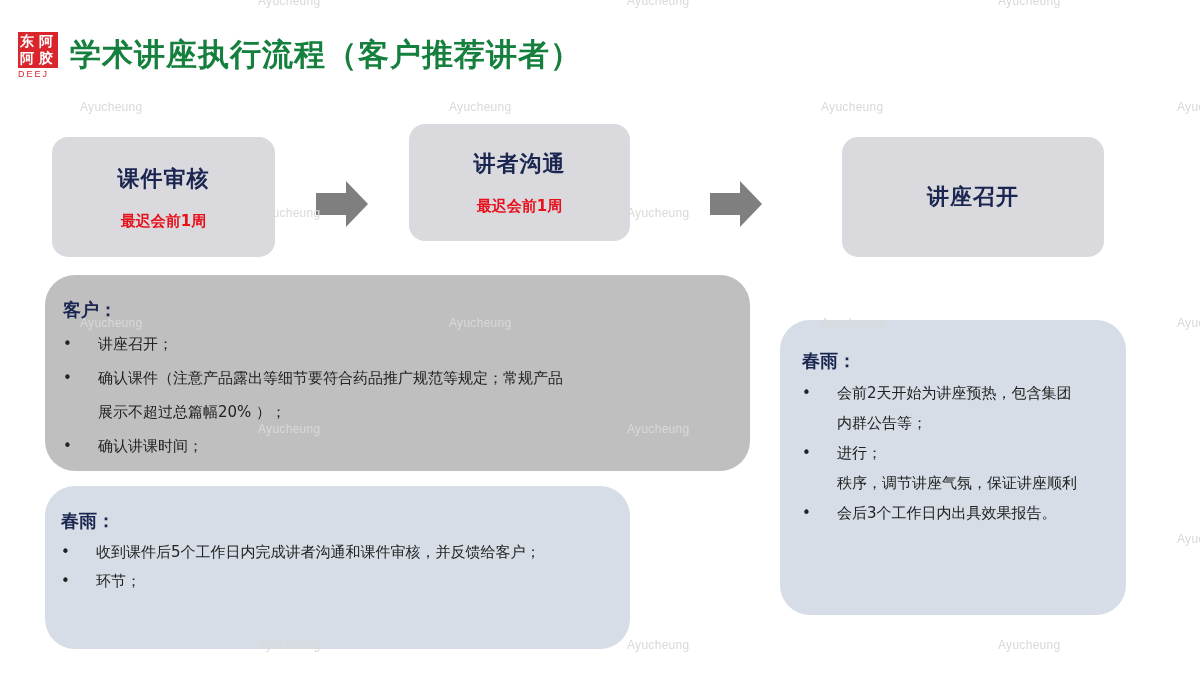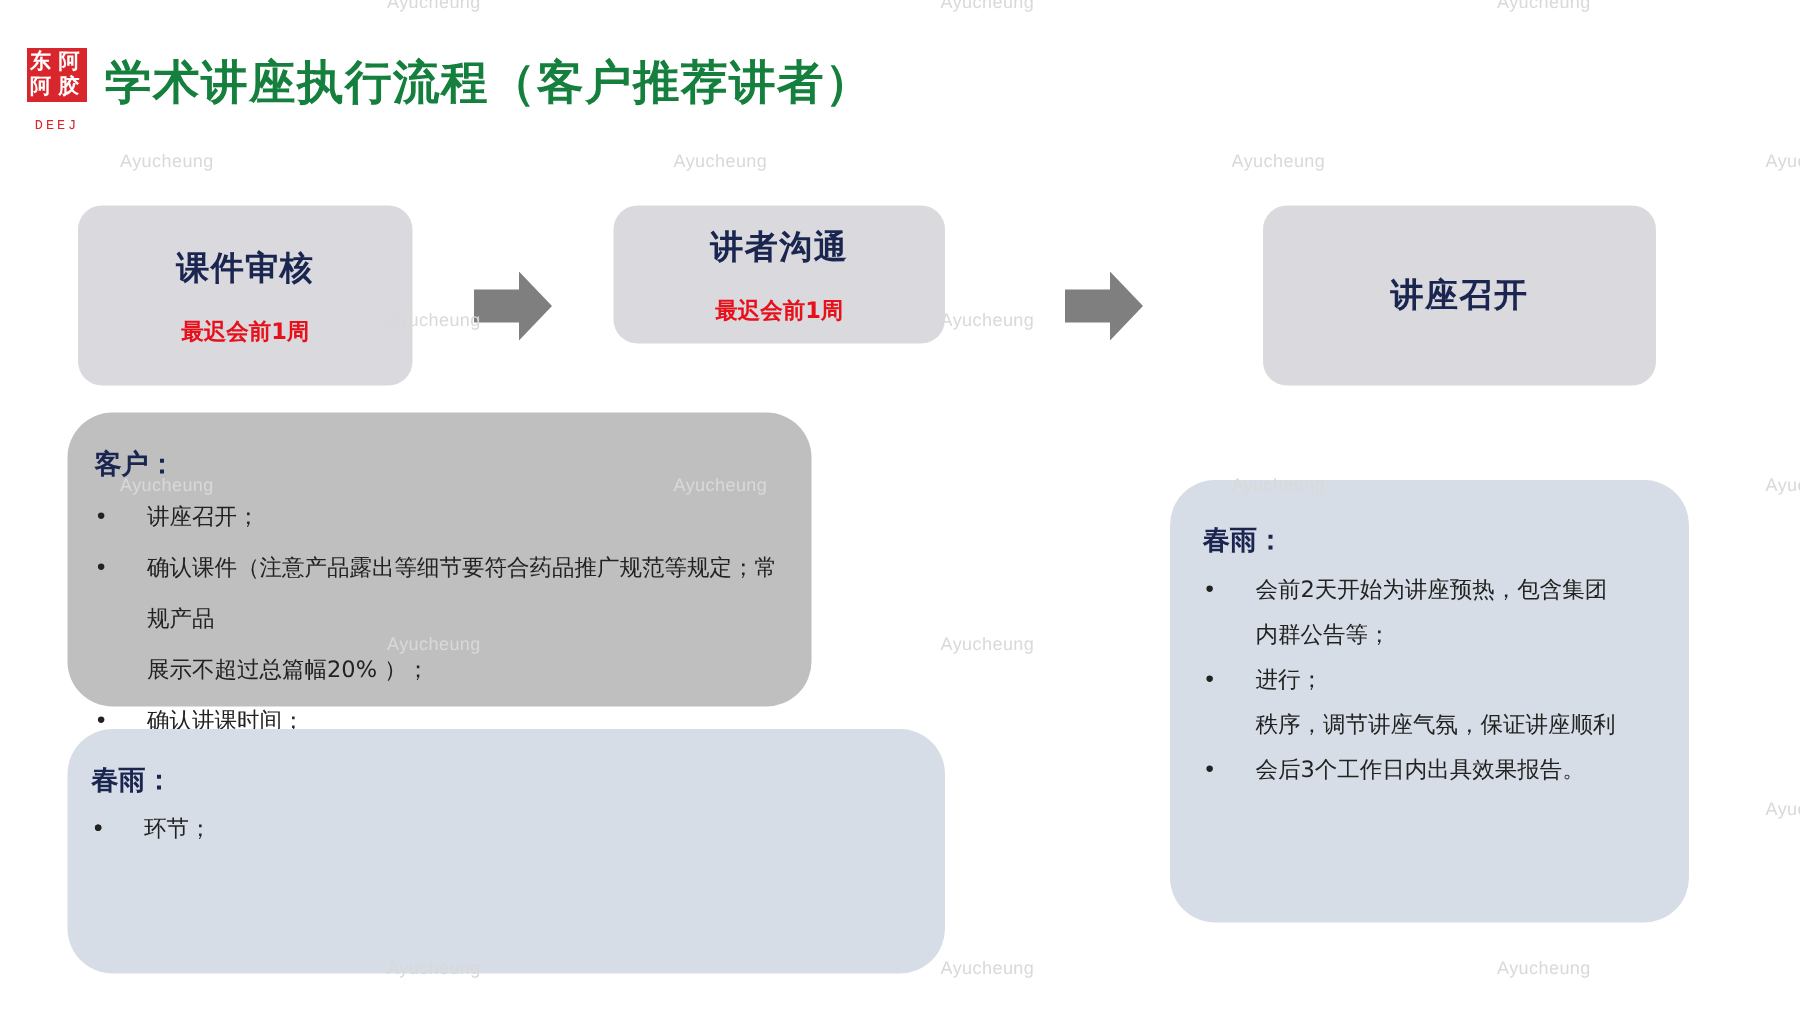--- a/index.html
+++ b/index.html
@@ -16,38 +16,38 @@
   .logo {
     position: absolute; left: 18px; top: 32px; width: 40px; height: 46px;
   }
   .logo .seal {
     width: 40px; height: 36px; background: #d8262c; position: relative;
   }
   .logo .seal span {
     position: absolute; color: #fff; font-size: 14px; font-weight: bold; line-height: 1;
   }
   .logo .brand {
-    font-family: Liberation Mono, monospace; font-size: 9px; color: #d8262c;
-    letter-spacing: 2px; text-align: center; margin-top: 11px; line-height: 10px;
+    font-family: Liberation Sans, sans-serif; font-size: 9px; color: #d8262c;
+    letter-spacing: 2px; text-align: left; margin-top: 1px; line-height: 10px;
   }
   .title {
     position: absolute; left: 70px; top: 34px; font-size: 31px; font-weight: bold;
     color: #15803d; letter-spacing: 1px; white-space: nowrap;
   }
   .step {
     position: absolute; background: #d9d9de; border-radius: 16px;
     display: flex; flex-direction: column; align-items: center; justify-content: center;
   }
   .step .name { font-size: 22px; font-weight: bold; color: #1a2550; letter-spacing: 1px; }
   .step .due { font-size: 15px; font-weight: bold; color: #e8101a; margin-top: 18px; }
   .arrow { position: absolute; width: 52px; height: 46px; }
   .card {
     position: absolute; border-radius: 30px; box-sizing: border-box;
   }
-  .card.client { background: #bfbfbf; left: 45px; top: 275px; width: 496px; height: 196px; padding: 22px 18px 0 18px; }
+  .card.client { background: #bfbfbf; left: 45px; top: 275px; width: 705px; height: 196px; padding: 22px 18px 0 18px; }
   .card.cy1 { background: #d6dde6; left: 45px; top: 486px; width: 585px; height: 163px; padding: 22px 14px 0 16px; }
   .card.cy2 { background: #d6dde6; left: 780px; top: 320px; width: 346px; height: 295px; padding: 28px 18px 0 22px; }
   .card .head { font-size: 18px; font-weight: bold; color: #1a2550; line-height: 26px; }
   .card ul { list-style: none; margin: 4px 0 0 0; padding: 0; }
   .card li { position: relative; padding-left: 35px; font-size: 15px; color: #222; }
   .card li .b { position: absolute; left: 0; top: 0; }
   .client li { line-height: 34px; }
   .cy1 li { line-height: 29px; }
   .cy2 li { line-height: 30px; padding-left: 35px; }
 </style>
@@ -87,21 +87,21 @@
 
 <div class="step" style="left:52px;top:137px;width:223px;height:120px">
   <div class="name">课件审核</div>
   <div class="due">最迟会前1周</div>
 </div>
 
 <svg class="arrow" style="left:316px;top:181px" viewBox="0 0 52 46">
   <polygon points="0,12 30,12 30,0 52,23 30,46 30,34 0,34" fill="#7f7f7f"></polygon>
 </svg>
 
-<div class="step" style="left:409px;top:137px;width:221px;height:92px">
+<div class="step" style="left:409px;top:124px;width:221px;height:117px">
   <div class="name">讲者沟通</div>
   <div class="due">最迟会前1周</div>
 </div>
 
 <svg class="arrow" style="left:710px;top:181px" viewBox="0 0 52 46">
   <polygon points="0,12 30,12 30,0 52,23 30,46 30,34 0,34" fill="#7f7f7f"></polygon>
 </svg>
 
 <div class="step" style="left:842px;top:137px;width:262px;height:120px">
   <div class="name">讲座召开</div>
@@ -113,21 +113,21 @@
     <li><span class="b">•</span><span>讲座召开；</span></li>
     <li><span class="b">•</span><span>确认课件（注意产品露出等细节要符合药品推广规范等规定；常规产品</span></li>
     <li><span>展示不超过总篇幅20% ）；</span></li>
     <li><span class="b">•</span><span>确认讲课时间；</span></li>
   </ul>
 </div>
 
 <div class="card cy1">
   <div class="head">春雨：</div>
   <ul>
-    <li><span class="b">•</span></li>
+    <li><span class="b">•</span><span>收到课件后5个工作日内完成讲者沟通和课件审核，并反馈给客户；</span></li>
     <li><span class="b">•</span></li>
     <li><span>环节；</span></li>
   </ul>
 </div>
 
 <div class="card cy2">
   <div class="head">春雨：</div>
   <ul>
     <li><span class="b">•</span><span>会前2天开始为讲座预热，包含集团</span></li>
     <li><span>内群公告等；</span></li>

